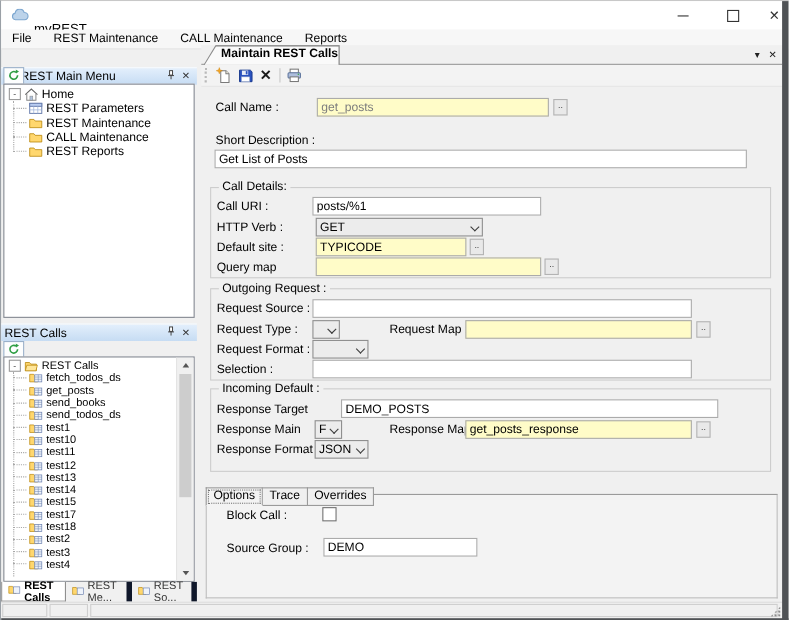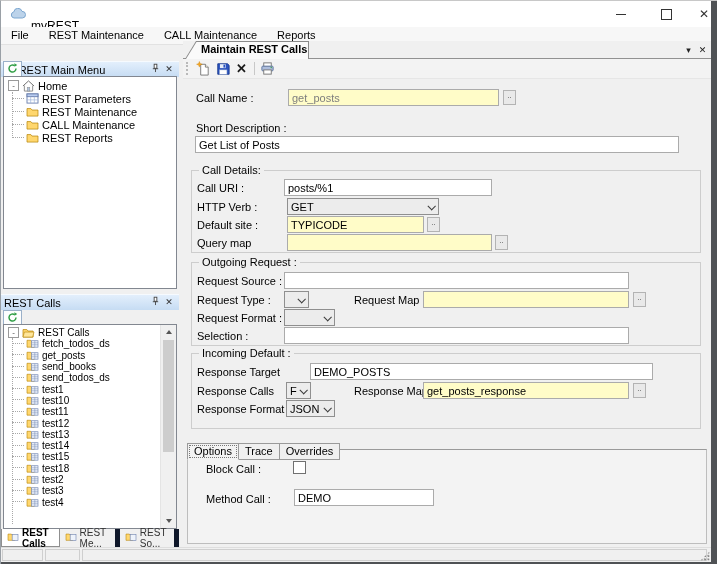--- a/index.html
+++ b/index.html
@@ -337,20 +337,31 @@
             <svg width="13" height="11" viewBox="0 0 14 12">
               <path d="M1 2.5h4l1 1.4H9V10H1z" fill="#ffd76e" stroke="#b8860b" stroke-width="0.7"></path>
               <rect x="6" y="3" width="7" height="7" fill="#eef3fb" stroke="#6a7fae" stroke-width="0.7"></rect>
               <path d="M6 5.2h7M6 7.4h7M9.5 3v7" stroke="#6a7fae" stroke-width="0.5"></path>
             </svg>
           </span>
           <span>test15</span>
         </div>
 
 
+        <div class="trow">
+          <span class="hstub"></span>
+          <span class="ticon">
+            <svg width="13" height="11" viewBox="0 0 14 12">
+              <path d="M1 2.5h4l1 1.4H9V10H1z" fill="#ffd76e" stroke="#b8860b" stroke-width="0.7"></path>
+              <rect x="6" y="3" width="7" height="7" fill="#eef3fb" stroke="#6a7fae" stroke-width="0.7"></rect>
+              <path d="M6 5.2h7M6 7.4h7M9.5 3v7" stroke="#6a7fae" stroke-width="0.5"></path>
+            </svg>
+          </span>
+          <span>test17</span>
+        </div>
 
         <div class="trow">
           <span class="hstub"></span>
           <span class="ticon">
             <svg width="13" height="11" viewBox="0 0 14 12">
               <path d="M1 2.5h4l1 1.4H9V10H1z" fill="#ffd76e" stroke="#b8860b" stroke-width="0.7"></path>
               <rect x="6" y="3" width="7" height="7" fill="#eef3fb" stroke="#6a7fae" stroke-width="0.7"></rect>
               <path d="M6 5.2h7M6 7.4h7M9.5 3v7" stroke="#6a7fae" stroke-width="0.5"></path>
             </svg>
           </span>
@@ -513,21 +524,21 @@
       <span class="chev"></span>
     </div>
     <span class="lbl" style="left:14px;top:289px;">Selection :</span>
     <input class="tf" style="left: 101px; top: 286px; width: 345px;" value="">
 
     <div class="groupbox" style="left:8px;top:312px;width:510px;height:76px;">
       <span class="gb-label">Incoming Default :</span>
     </div>
     <span class="lbl" style="left:14px;top:325px;">Response Target</span>
     <input class="tf" style="left: 103px; top: 322px; width: 343px; margin-left: 24px;" value="DEMO_POSTS">
-    <span class="lbl" style="left:14px;top:344px;">Response Calls</span>
+    <span class="lbl" style="left:14px;top:344px;">Response Main</span>
     <div class="combo" style="left:103px;top:341px;width:25px;">
       <span>F</span>
       <span class="chev"></span>
     </div>
     <span class="lbl" style="left:171px;top:344px;">Response Map</span>
     <input class="tf yellow" style="left: 240px; top: 341px; width: 206px;" value="get_posts_response">
     <span class="btn-dots" style="left:450px;top:342px;">..</span>
     <span class="lbl" style="left:14px;top:362px;">Response Format</span>
     <div class="combo" style="left:103px;top:359px;width:49px;">
       <span>JSON</span>
@@ -535,21 +546,21 @@
     </div>
 
     <div class="subtabs">
       <span class="stab active">Options</span>
       <span class="stab">Trace</span>
       <span class="stab">Overrides</span>
     </div>
     <div class="tabpage"></div>
     <span class="lbl" style="left:23px;top:422px;">Block Call :</span>
     <span class="cb" style="left:110px;top:420px;"></span>
-    <span class="lbl" style="left:23px;top:452px;">Method Call :</span>
+    <span class="lbl" style="left:23px;top:452px;">Source Group :</span>
     <input class="tf" style="left: 111px; top: 448px; width: 140px;" value="DEMO">
   </div>
 
   <div class="abs statusbar">
     <span class="status-cell" style="left:1px;width:41px;"></span>
     <span class="status-cell" style="left:44px;width:35px;"></span>
     <span class="status-cell" style="left:81px;width:625px;"></span>
     <span class="grip"></span>
   </div>
 

